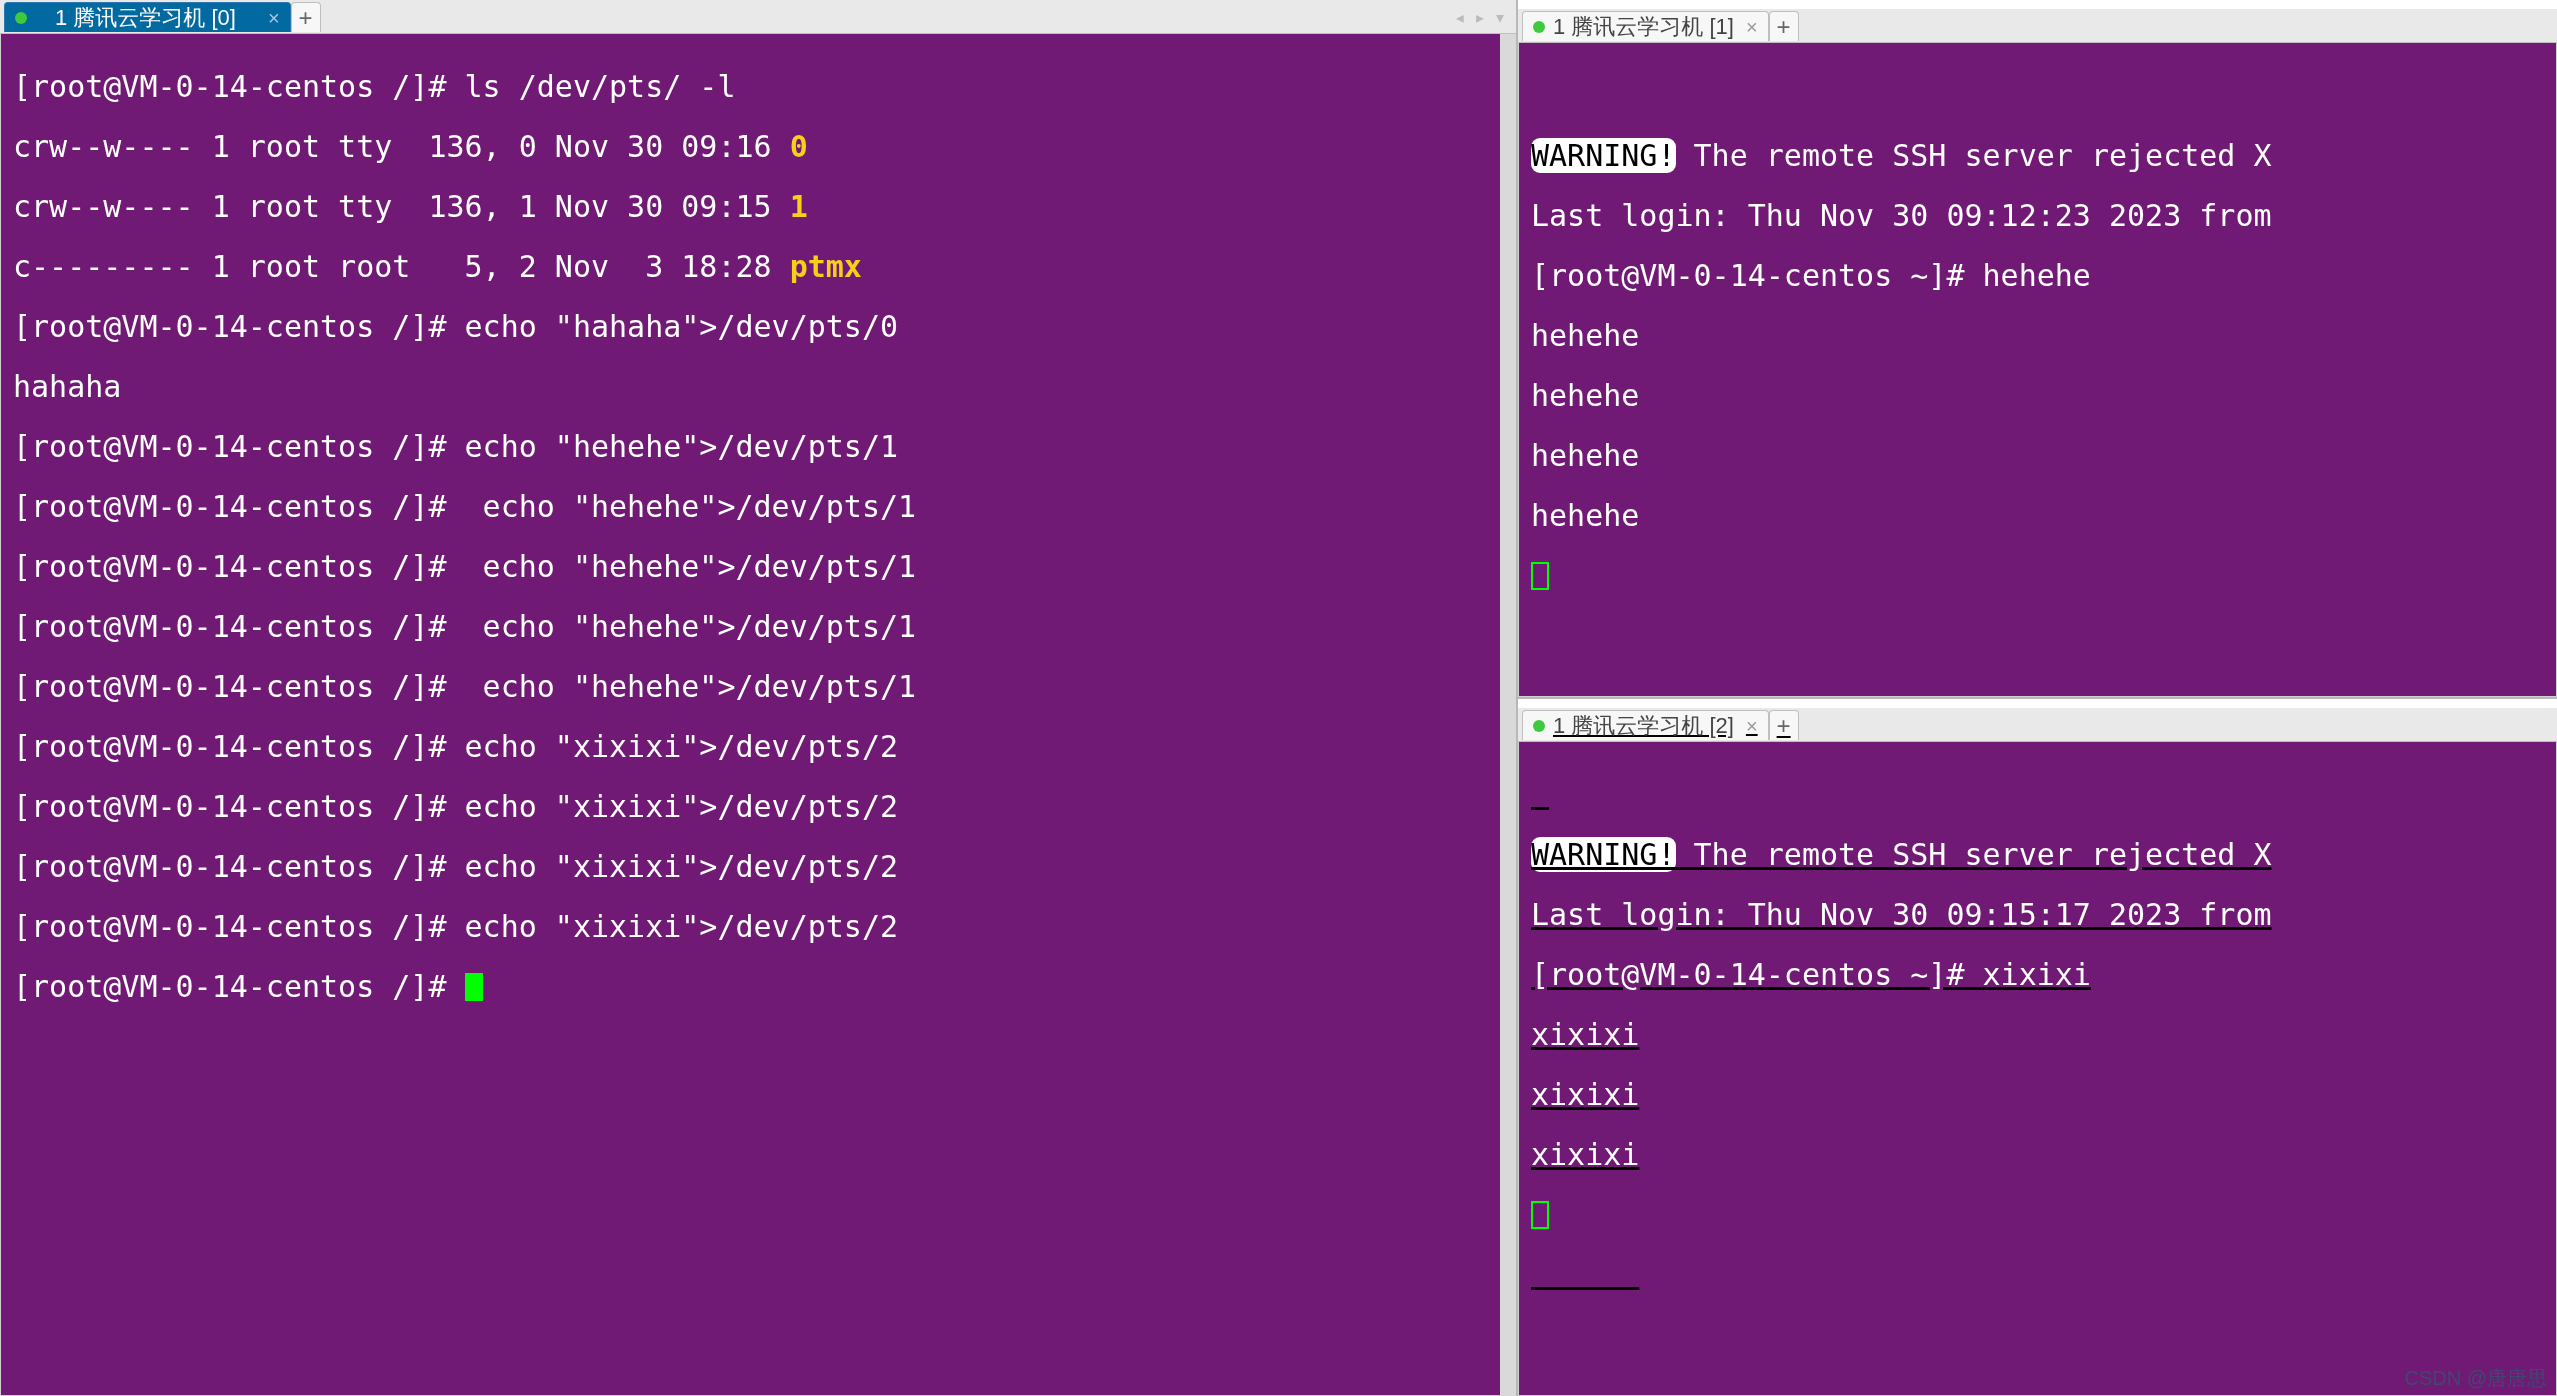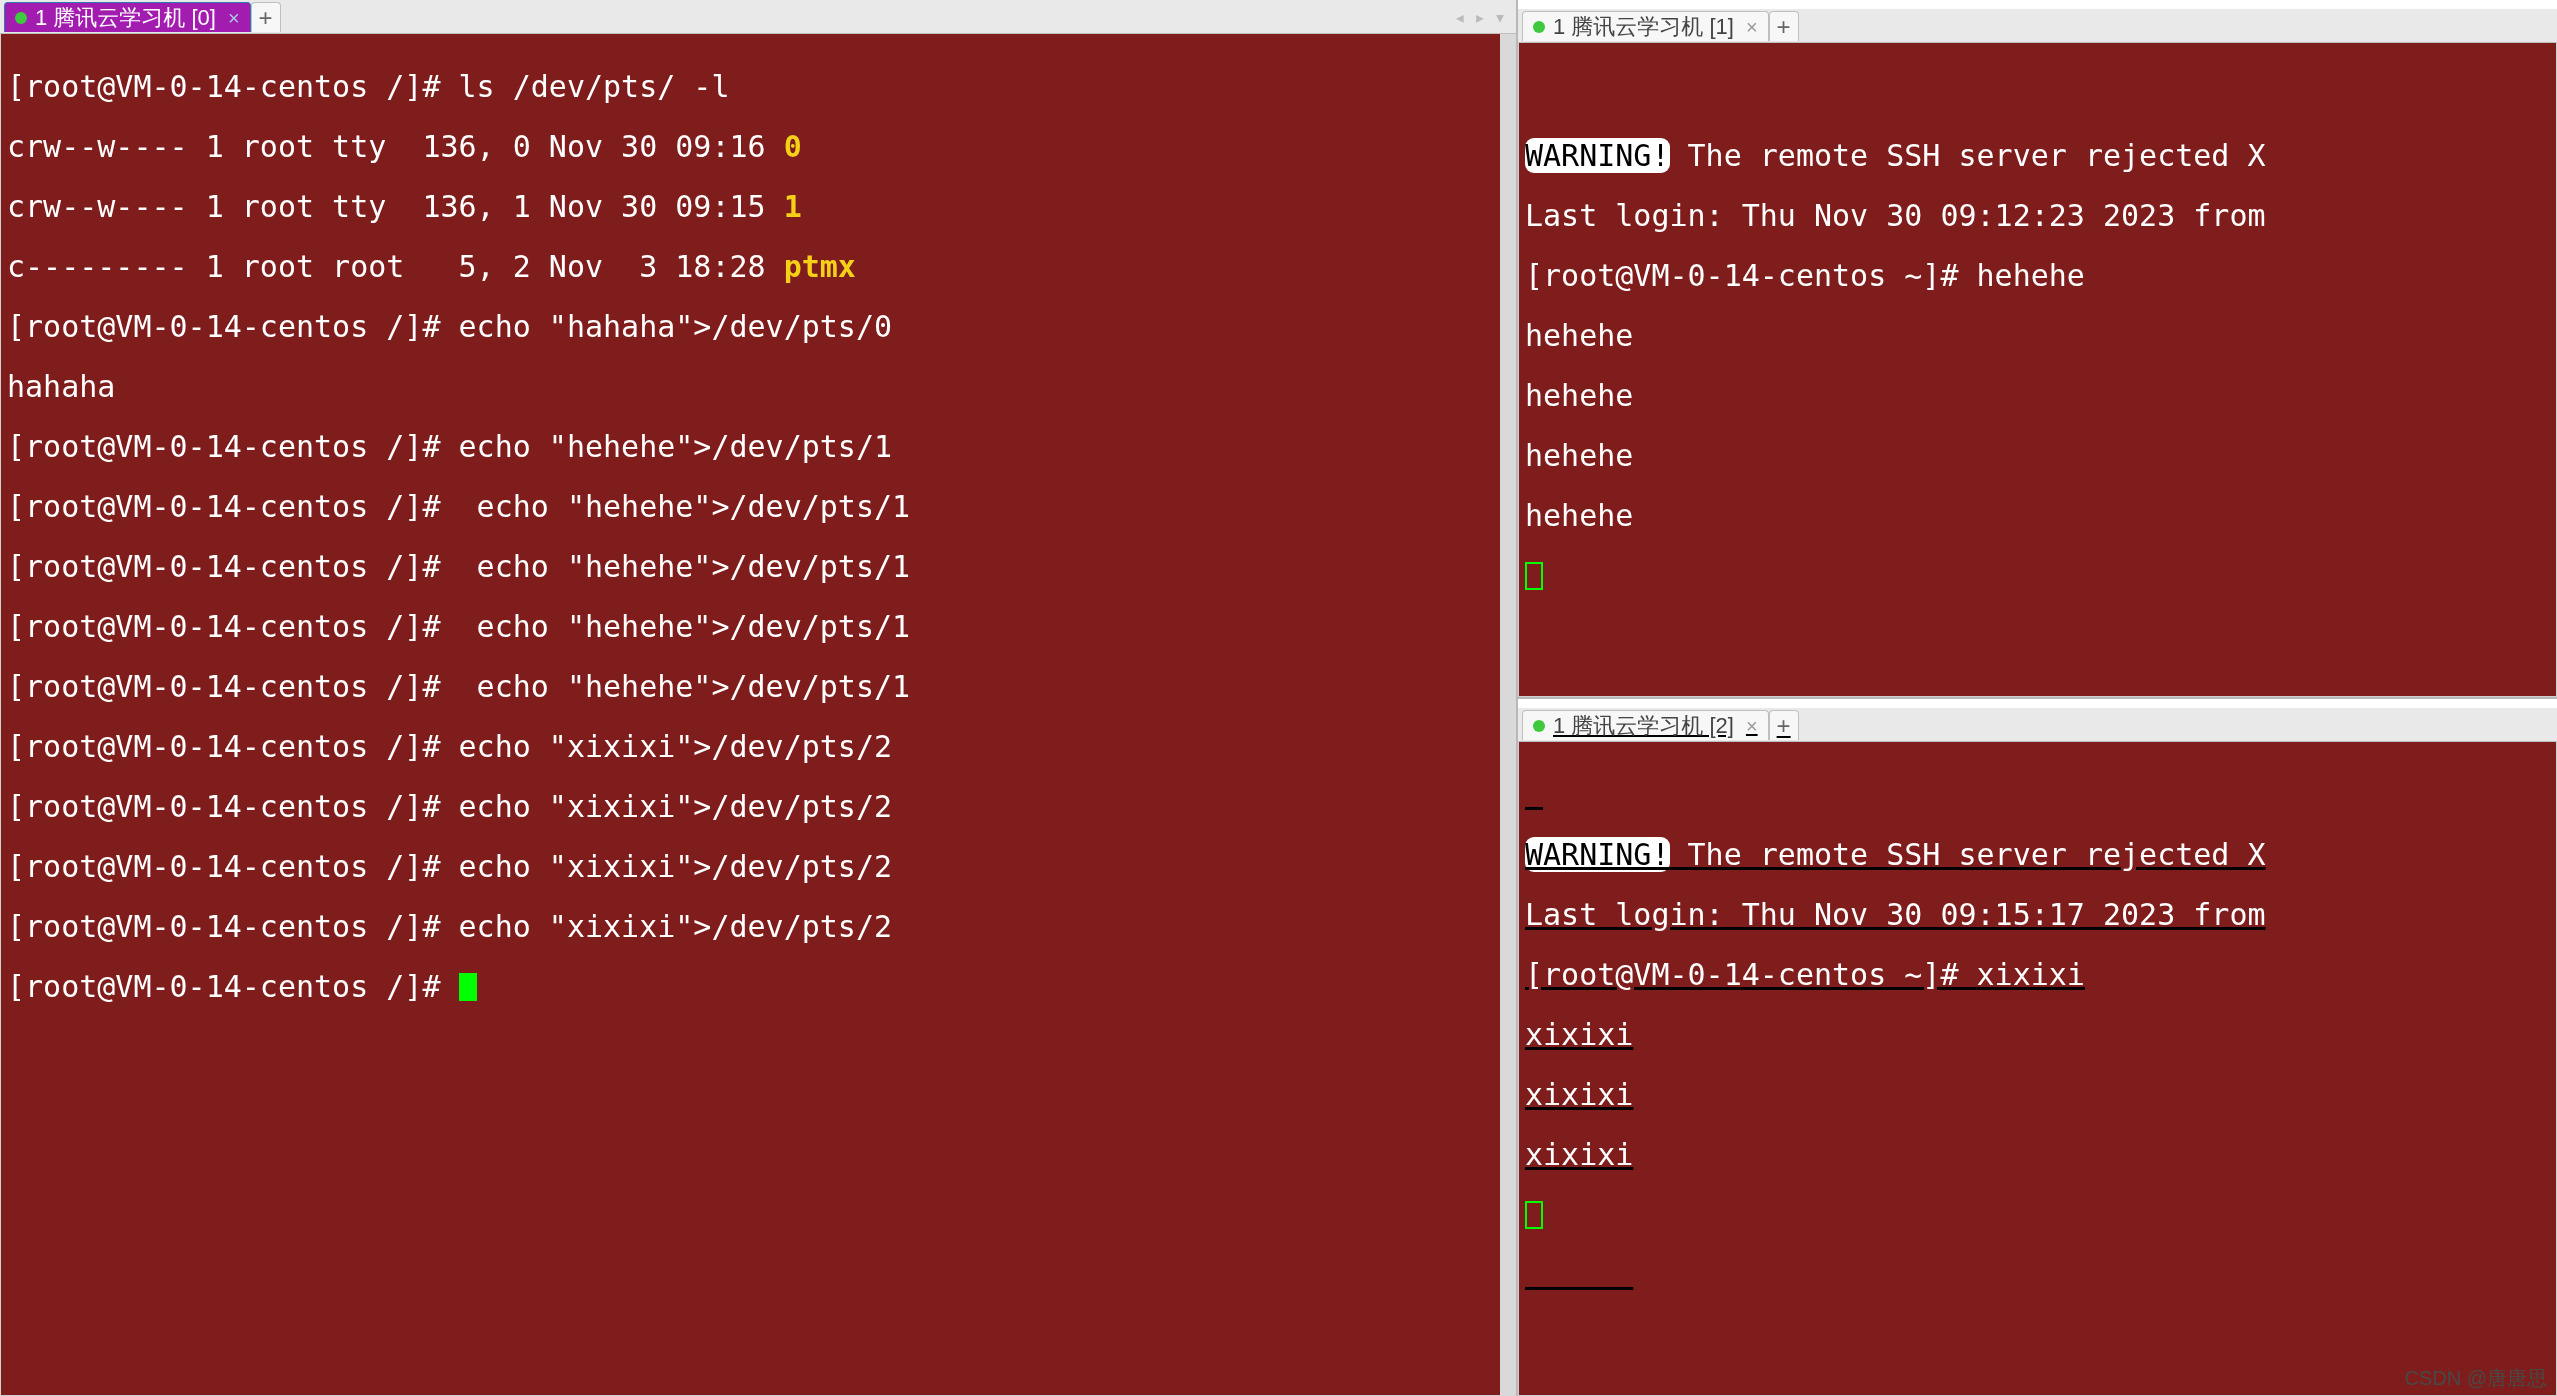--- a/index.html
+++ b/index.html
@@ -11,32 +11,32 @@
   
   .pane-left  { width:1518px; display:flex; flex-direction:column; border-right:2px solid #b8b8b8; position:relative; }
   .pane-right { flex:1; display:flex; flex-direction:column; }
   .pane-right .sub { flex:1; display:flex; flex-direction:column; border-bottom:2px solid #b8b8b8;margin-top:9px; }
   .pane-right .sub:last-child { border-bottom:none;text-decoration:underline; }
 
   
   .tabbar { height:34px; background:#e9e9e9; display:flex; align-items:stretch; border-bottom:1px solid #bfbfbf; padding-left:4px; }
   .tab { height:30px; margin-top:2px; background:#f7f7f7; border:1px solid #bfbfbf; border-bottom:none; border-top-left-radius:4px; border-top-right-radius:4px;
          display:flex; align-items:center; padding:0 10px; font-size:22px; color:#444; font-family:Arial,"Microsoft YaHei",sans-serif; }
-  .tab.active { background:#a21caf; color:#fff; border-color:#2e77b0; }
+  .tab.active { background:#0369a1; color:#fff; border-color:#2e77b0;gap:20px; }
   .tab .dot { width:12px; height:12px; border-radius:50%; background:#3ec93e; margin-right:8px; }
   .tab.active .dot { background:#3ec93e; }
   .tab .closex { margin-left:12px; color:#aac9e3; font-size:20px; line-height:20px; }
   .tab:not(.active) .closex { color:#999; }
   .tab.new { width:30px; justify-content:center; color:#666; font-size:24px; }
   .tabbar .spacer { flex:1; }
   .tabbar .nav { display:flex; align-items:center; padding:0 6px; }
   .tabbar .nav span { color:#bbb; font-size:20px; margin:0 4px; }
 
   
-  .term { flex:1; background:#7f1d1d; color:#fff; padding:8px 6px; font-size:30px; line-height:1.0; overflow:hidden; border:1px solid #d0d0d0; border-top:none; white-space:pre; position:relative; }
+  .term { flex:1; background:#701a75; color:#fff; padding:8px 12px; font-size:30px; line-height:1.0; overflow:hidden; border:1px solid #d0d0d0; border-top:none; white-space:pre; position:relative; }
   .line { height:30px; white-space:pre; }
   .yellow { color:#f5d019; font-weight:bold; }
   .hl { background:#fff; color:#000;border-radius:9px; }
   .cursor { display:inline-block; width:18px; height:28px; background:#0f0; vertical-align:-4px; }
   .cursor-box { display:inline-block; width:18px; height:28px; border:2px solid #0f0; vertical-align:-4px; }
 
   
   .pane-left .scrollbar { position:absolute; right:0; top:34px; bottom:0; width:16px; background:#d9d9d9; }
 
   .watermark { position:absolute; right:10px; bottom:4px; font-family:Arial,sans-serif; font-size:20px; color:#0f766e; opacity:.5; }

